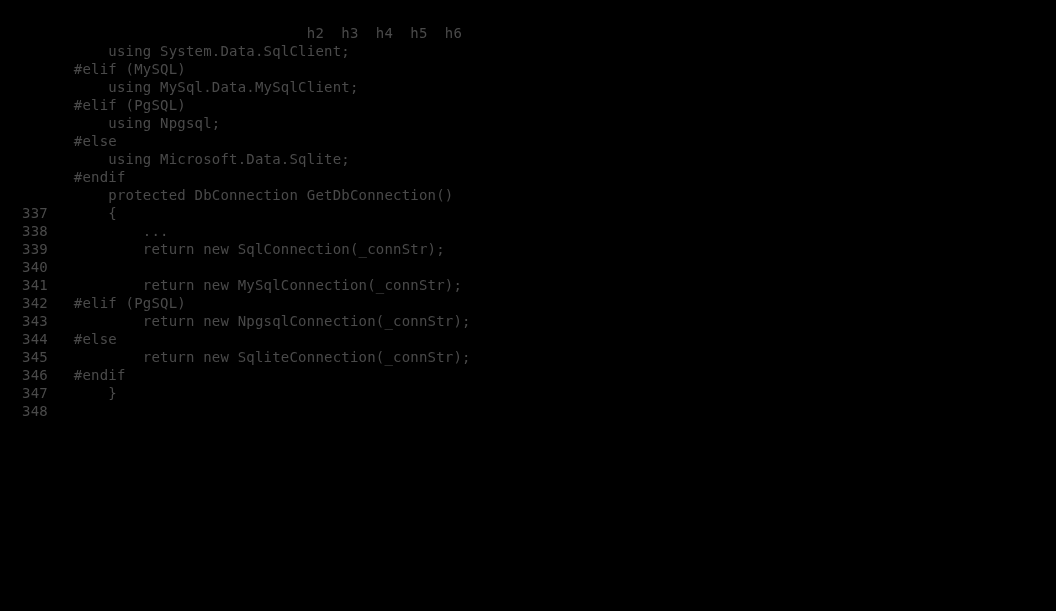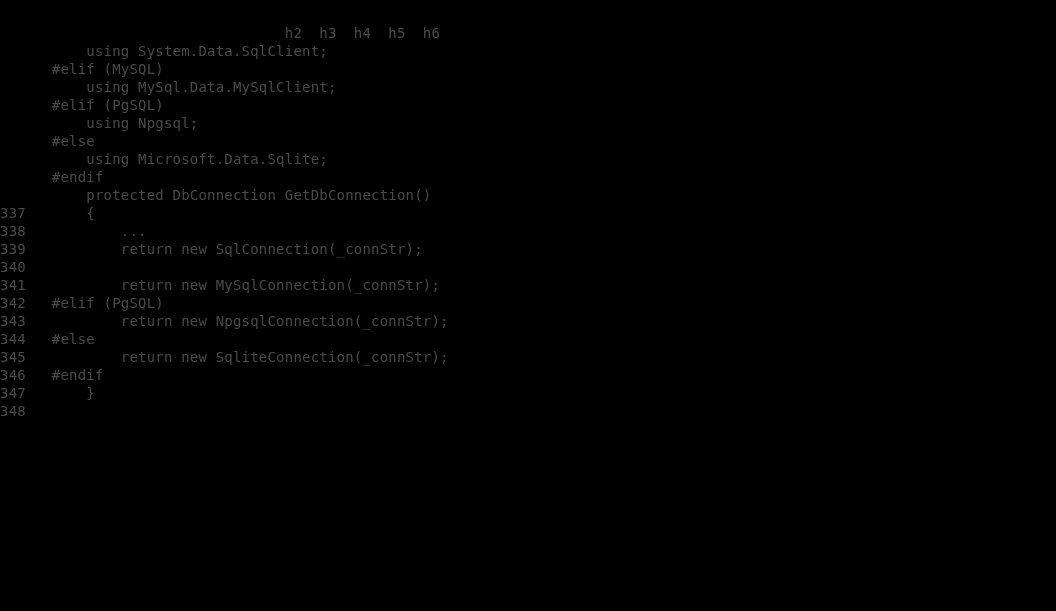--- a/index.html
+++ b/index.html
@@ -8,21 +8,21 @@
     font-family: "Menlo","Consolas",monospace;
     font-size:14px; line-height:18px;
     background:#000; color:#e8e8e8;
     overflow:hidden; position:relative;
     letter-spacing:0.2px;
   }
   .bg-editor {
     position:absolute; inset:0;
     color:#4a4a4a; font-size:14px;
     pointer-events:none; white-space:pre;
-    padding:6px 0; z-index:0;
+    padding:6px 22px; z-index:0;
   }
 </style>
 </head>
 <body>
 
 <div class="bg-editor">
                                  h2  h3  h4  h5  h6
           using System.Data.SqlClient;
       #elif (MySQL)
           using MySql.Data.MySqlClient;

